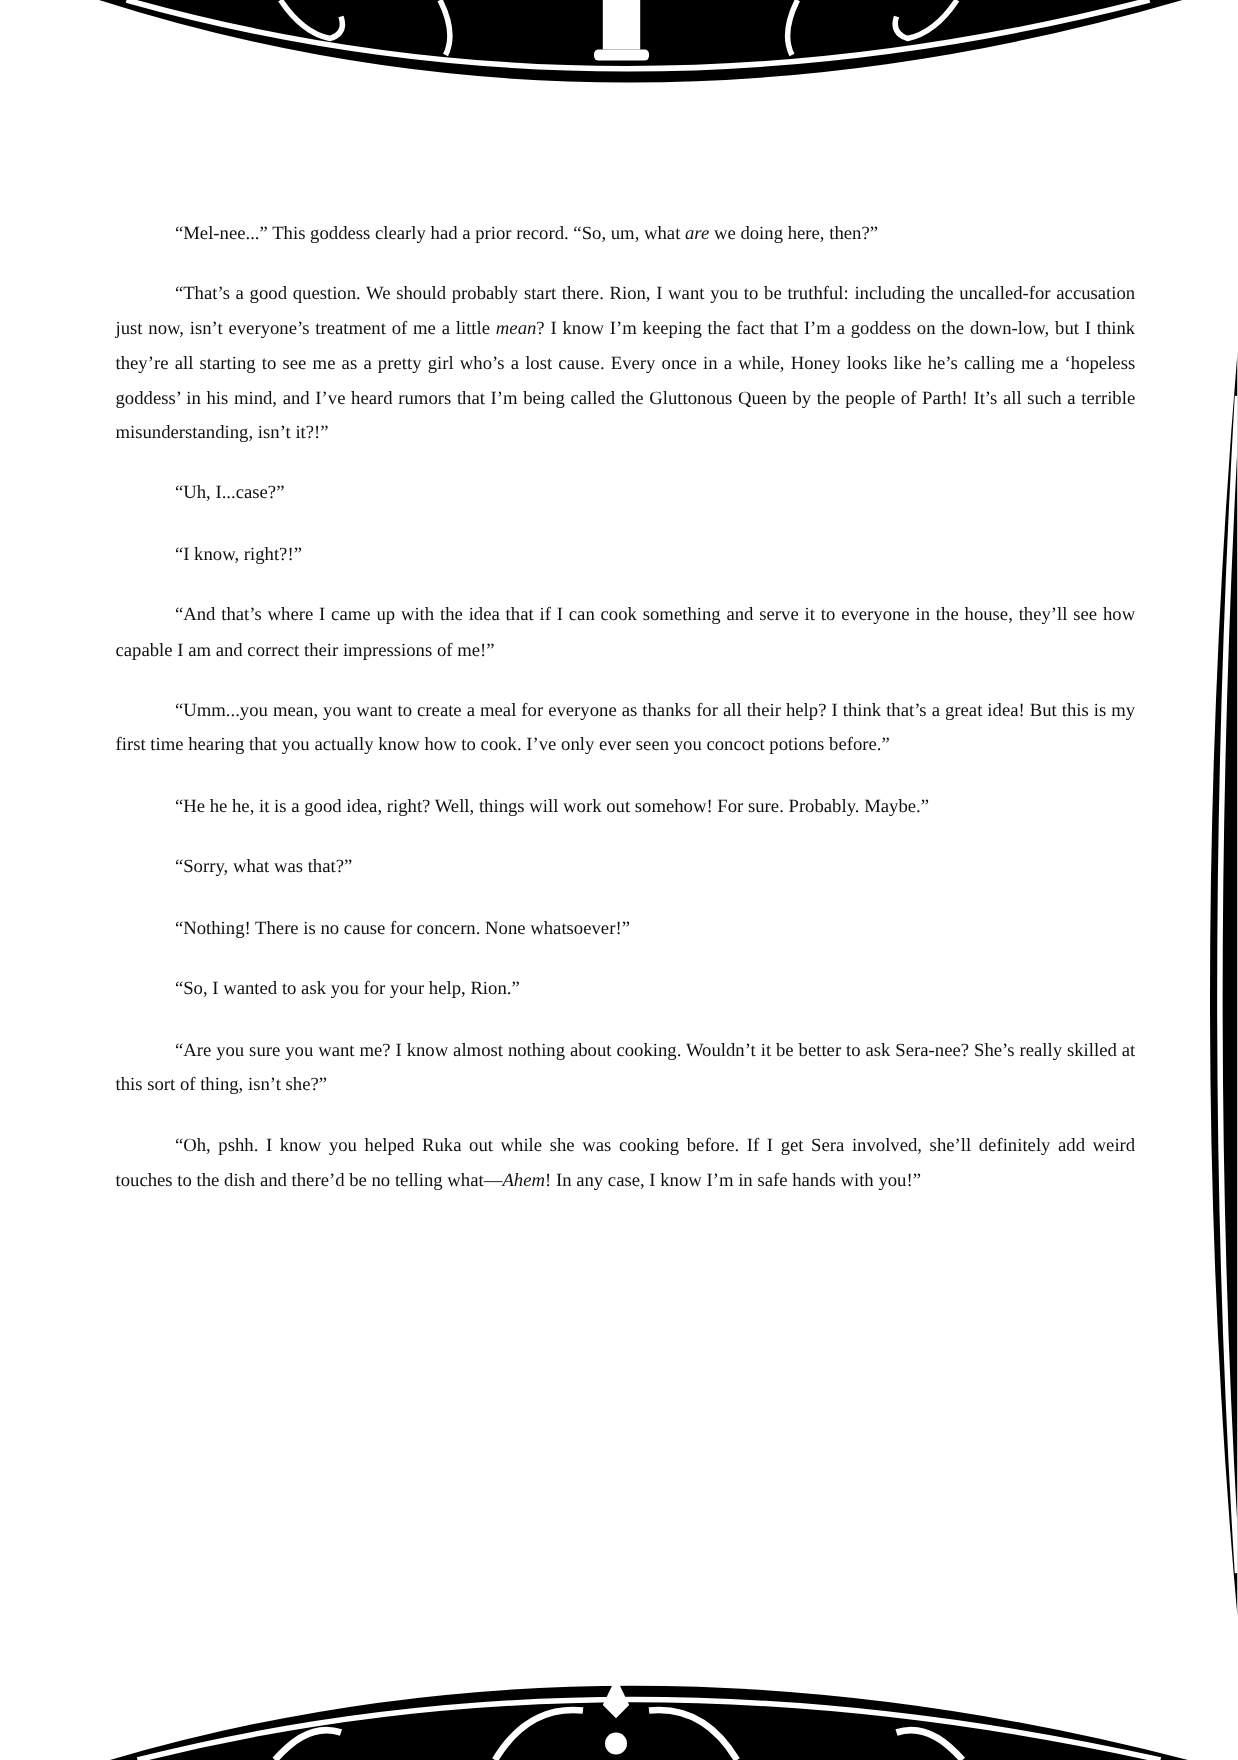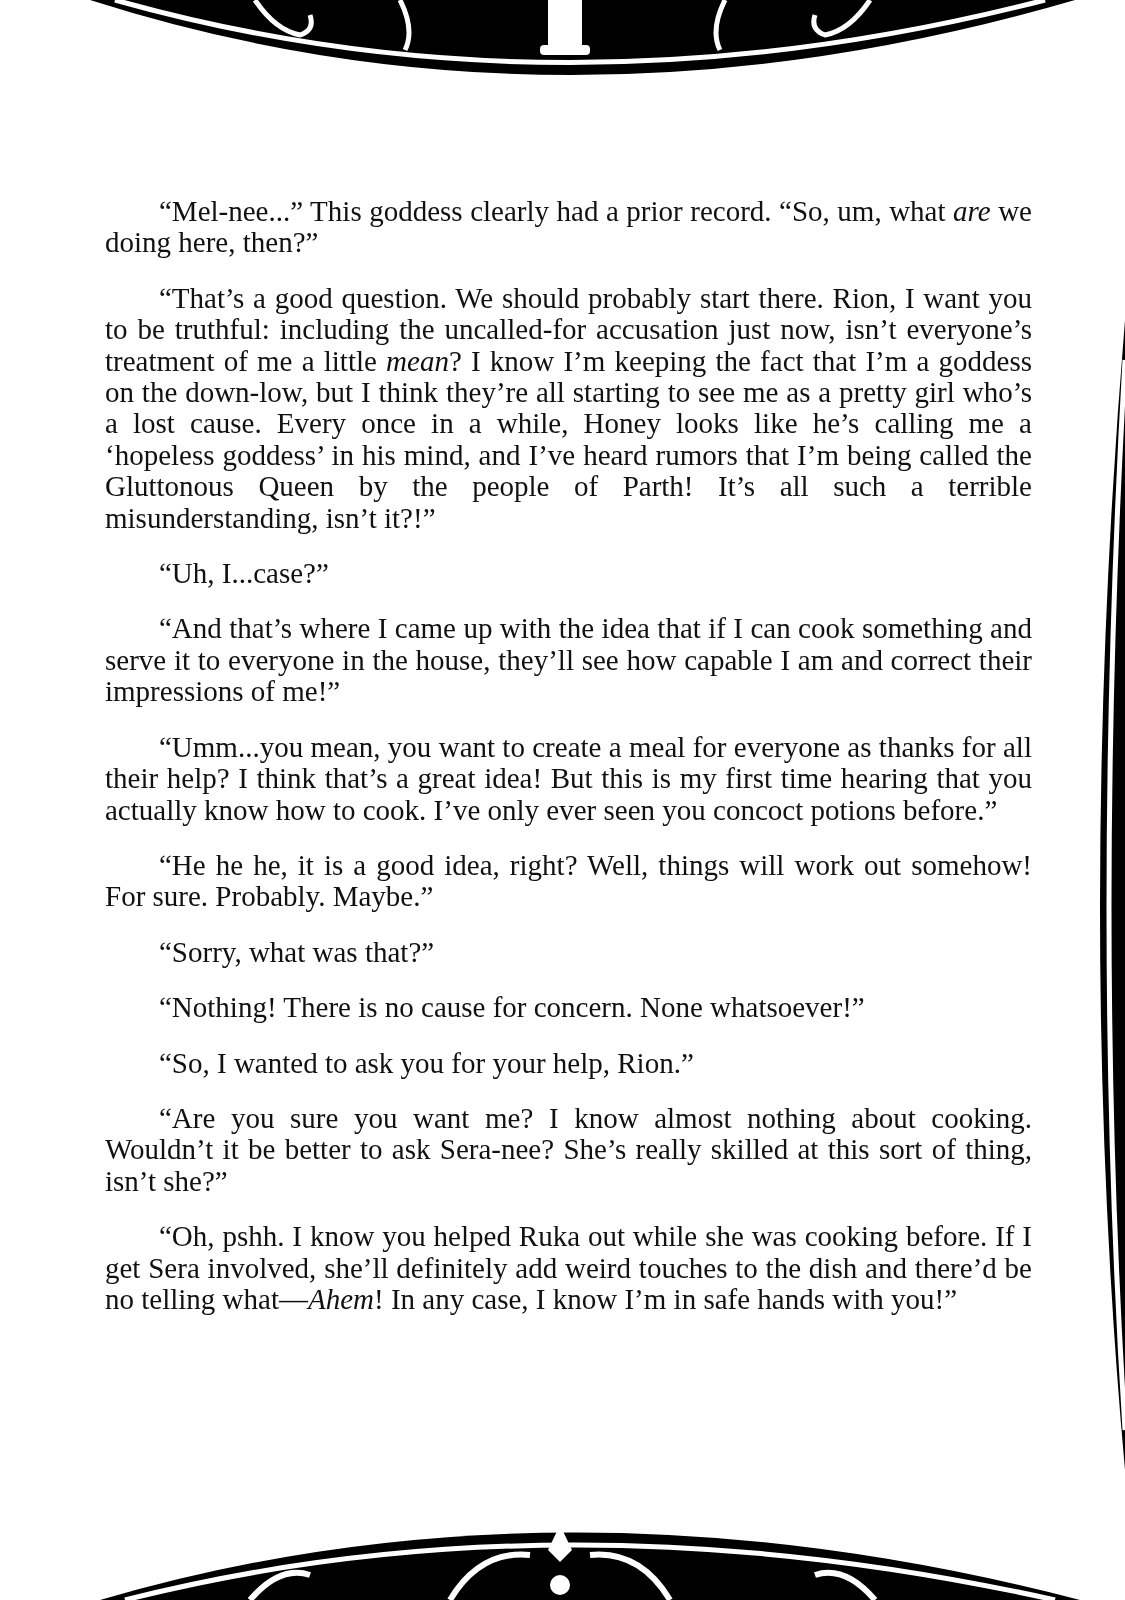--- a/index.html
+++ b/index.html
@@ -4,21 +4,21 @@
   <style>
     html, body { margin: 0; padding: 0; background: #ffffff; }
     body { width: 1125px; height: 1600px; position: relative; overflow: hidden; }
     .ornament { position: absolute; left: 0; width: 1125px; }
     .ornament-top { top: 0; height: 95px; }
     .ornament-bottom { top: 1505px; height: 95px; }
     .ornament-side { position: absolute; right: 0; top: 320px; width: 40px; height: 1200px; }
     .page-text {
       position: absolute; left: 105px; top: 196px; width: 927px;
       font-family: "Liberation Serif", "DejaVu Serif", serif;
-      font-size: 29px; line-height: 31.4px; color: #111;
+      font-size: 17px; line-height: 31.4px; color: #111;
       text-align: justify;
     }
     .para { margin: 0 0 24px 0; text-indent: 54px; }
     .para em { font-style: italic; }
   </style>
 </head>
 <body>
 
 <svg class="ornament ornament-top" viewBox="0 0 1125 95" preserveAspectRatio="none">
   <path d="M90,0 Q560,150 1075,0 Z" fill="#000"></path>
@@ -44,20 +44,21 @@
   <path d="M670,95 q-30,-50 -80,-45" fill="none" stroke="#fff" stroke-width="6"></path>
   <path d="M250,95 q30,-35 60,-25" fill="none" stroke="#fff" stroke-width="6"></path>
   <path d="M875,95 q-30,-35 -60,-25" fill="none" stroke="#fff" stroke-width="6"></path>
   <circle cx="560" cy="80" r="10" fill="#fff"></circle>
 </svg>
 
 <div class="page-text">
   <p class="para"><span>“Mel-nee...” This goddess clearly had a prior record. “So, um, what </span><em>are</em><span> we doing here, then?”</span></p>
   <p class="para"><span>“That’s a good question. We should probably start there. Rion, I want you to be truthful: including the uncalled-for accusation just now, isn’t everyone’s treatment of me a little </span><em>mean</em><span>? I know I’m keeping the fact that I’m a goddess on the down-low, but I think they’re all starting to see me as a pretty girl who’s a lost cause. Every once in a while, Honey looks like he’s calling me a ‘hopeless goddess’ in his mind, and I’ve heard rumors that I’m being called the Gluttonous Queen by the people of Parth! It’s all such a terrible misunderstanding, isn’t it?!”</span></p>
   <p class="para"><span>“Uh, I...case?”</span></p>
+  <p class="para"><span>“I know, right?!”</span></p>
   <p class="para"><span>“And that’s where I came up with the idea that if I can cook something and serve it to everyone in the house, they’ll see how capable I am and correct their impressions of me!”</span></p>
   <p class="para"><span>“Umm...you mean, you want to create a meal for everyone as thanks for all their help? I think that’s a great idea! But this is my first time hearing that you actually know how to cook. I’ve only ever seen you concoct potions before.”</span></p>
   <p class="para"><span>“He he he, it is a good idea, right? Well, things will work out somehow! For sure. Probably. Maybe.”</span></p>
   <p class="para"><span>“Sorry, what was that?”</span></p>
   <p class="para"><span>“Nothing! There is no cause for concern. None whatsoever!”</span></p>
   <p class="para"><span>“So, I wanted to ask you for your help, Rion.”</span></p>
   <p class="para"><span>“Are you sure you want me? I know almost nothing about cooking. Wouldn’t it be better to ask Sera-nee? She’s really skilled at this sort of thing, isn’t she?”</span></p>
   <p class="para"><span>“Oh, pshh. I know you helped Ruka out while she was cooking before. If I get Sera involved, she’ll definitely add weird touches to the dish and there’d be no telling what—</span><em>Ahem</em><span>! In any case, I know I’m in safe hands with you!”</span></p>
 </div>
 

